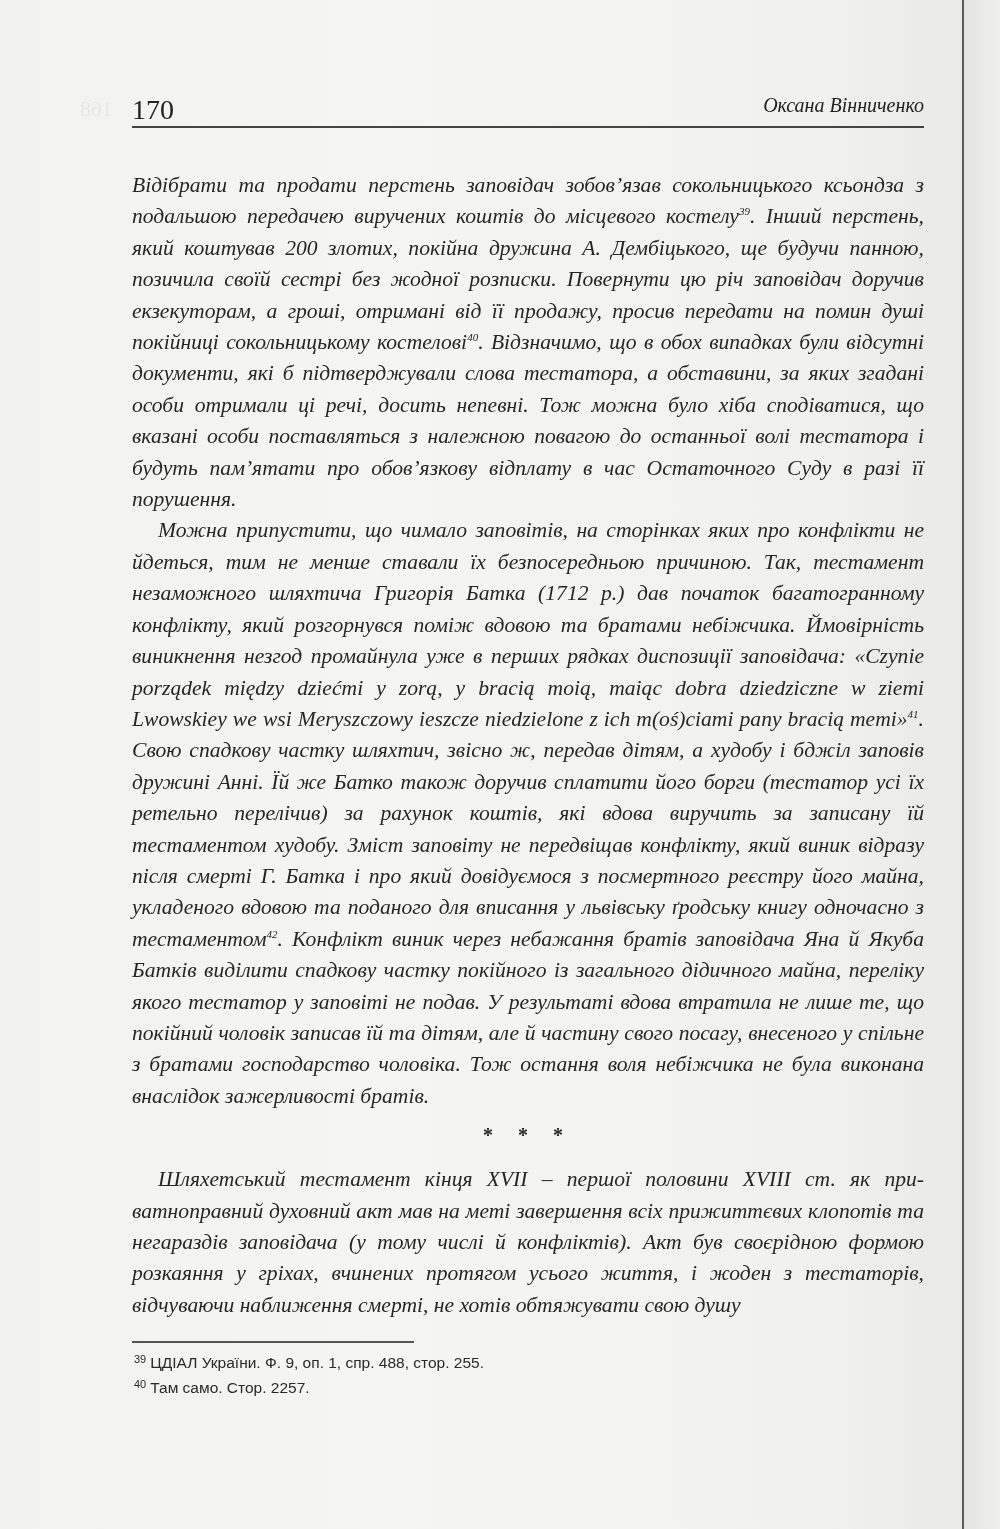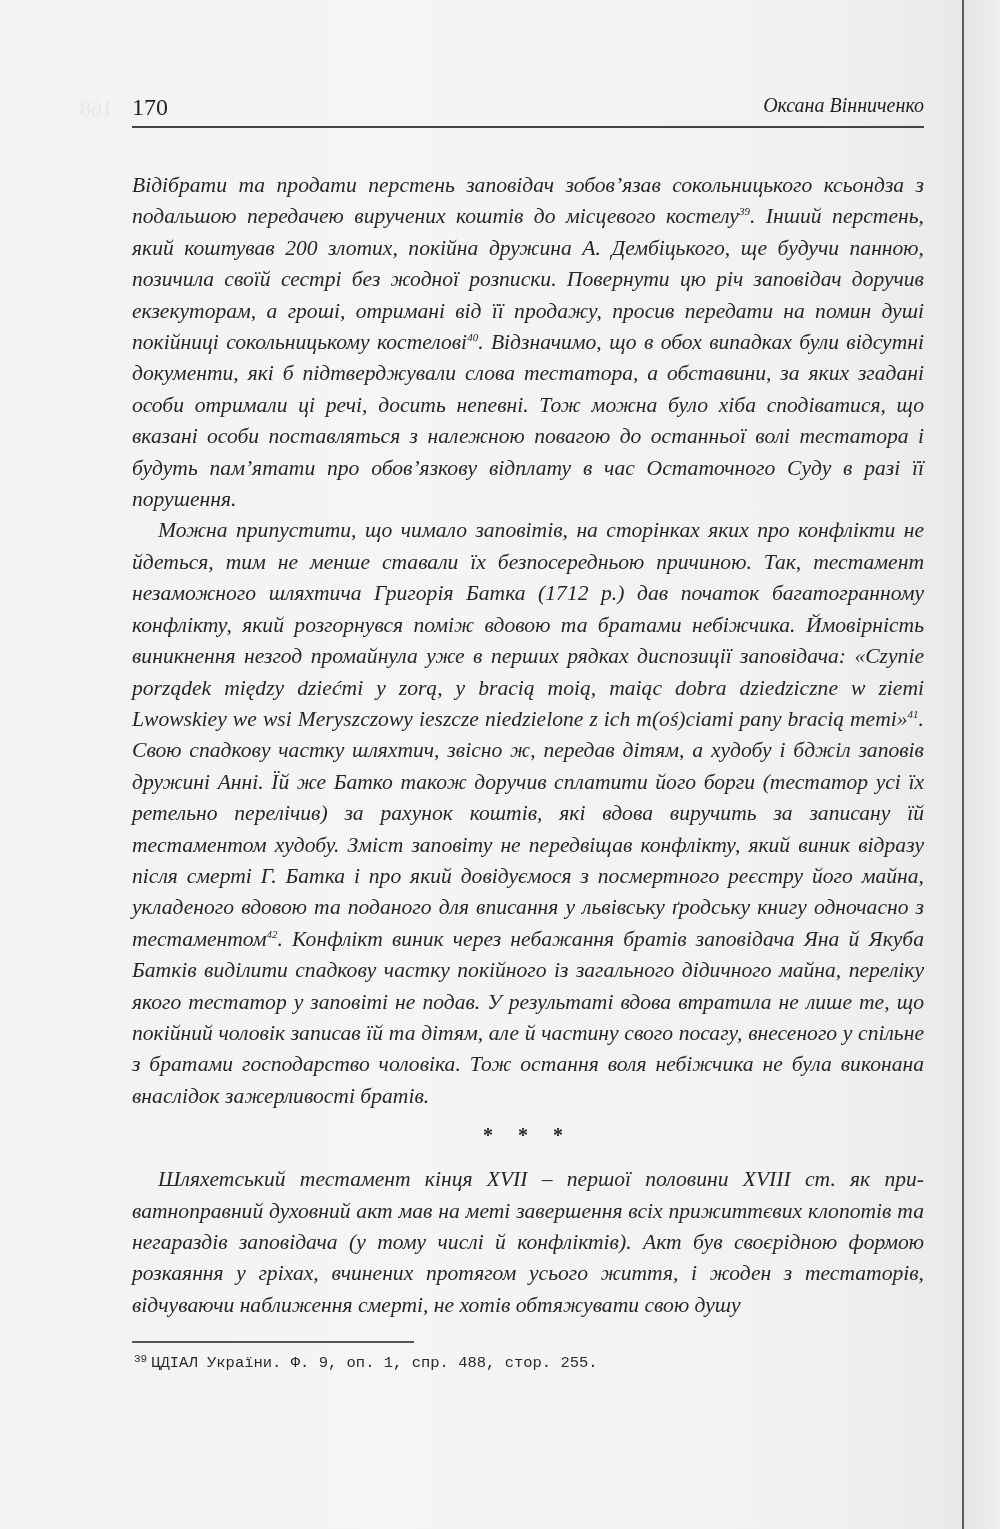--- a/index.html
+++ b/index.html
@@ -19,21 +19,21 @@
     background: #5a5a5a;
   }
   .next-page {
     position: absolute; left: 964px; top: 0; width: 36px; height: 1529px;
     background: linear-gradient(90deg, #e4e4e2 0%, #efefed 100%);
   }
   .header {
     position: absolute; left: 132px; top: 92px; width: 792px; height: 36px;
   }
   .page-number {
-    position: absolute; left: 0; top: 2px; font-size: 24px; color: #222;
+    position: absolute; left: 0; top: 2px; font-size: 28px; color: #222;
   }
   .running-head {
     position: absolute; right: 0; top: 2px; font-size: 20px; color: #222; font-style: italic;
   }
   .header-rule {
     position: absolute; left: 0; top: 34px; width: 792px; height: 2px;
     background: #444;
   }
   .body-text {
     position: absolute; left: 132px; top: 170px; width: 792px;
@@ -46,21 +46,21 @@
   .asterisks {
     text-align: center; letter-spacing: 10px; font-size: 20px;
     margin: 8px 0 14px 0; height: 30px; line-height: 30px; font-weight: bold;
   }
   .footnote-rule {
     position: absolute; left: 132px; top: 1341px; width: 282px; height: 1.5px;
     background: #555;
   }
   .footnotes {
     position: absolute; left: 134px; top: 1349px; width: 500px;
-    font-family: Liberation Mono, monospace;
+    font-family: Liberation Sans, sans-serif;
     font-size: 15.5px; line-height: 21.5px; color: #2a2a2a;
   }
   .footnote { white-space: nowrap; }
   .fn-num { font-size: 11px; vertical-align: 5px; margin-right: 4px; }
   .ghost {
     position: absolute; color: rgba(0,0,0,0.05); font-size: 22px;
     transform: scaleX(-1);
   }
 </style>
 </head>
@@ -80,16 +80,19 @@
     <p class="indent" id="p1"><span>Можна припустити, що чимало заповітів, на сторінках яких про конфлік­ти не йдеться, тим не менше ставали їх безпосередньою причиною. Так, теста­мент незаможного шляхтича Григорія Батка (1712 р.) дав початок багато­гранному конфлікту, який розгорнувся поміж вдовою та братами небіжчика. Ймовірність виникнення незгод промайнула уже в перших рядках диспозиції заповідача: «Czynie porządek między dziećmi y zorą, y bracią moią, maiąc dobra dziedziczne w ziemi Lwowskiey we wsi Meryszczowy ieszcze niedzielone z ich m(oś)ciami pany bracią memi»</span><sup>41</sup><span>. Свою спадкову частку шляхтич, звісно ж, передав дітям, а худобу і бджіл заповів дружині Анні. Їй же Батко також до­ручив сплатити його борги (тестатор усі їх ретельно перелічив) за рахунок коштів, які вдова виручить за записану їй тестаментом худобу. Зміст заповіту не передвіщав конфлікту, який виник відразу після смерті Г. Батка і про який довідуємося з посмертного реєстру його майна, укладеного вдовою та пода­ного для вписання у львівську ґродську книгу одночасно з тестаментом</span><sup>42</sup><span>. Конфлікт виник через небажання братів заповідача Яна й Якуба Батків виді­лити спадкову частку покійного із загального дідичного майна, переліку якого тестатор у заповіті не подав. У результаті вдова втратила не лише те, що покійний чоловік записав їй та дітям, але й частину свого посагу, внесеного у спільне з братами господарство чоловіка. Тож остання воля небіжчика не була виконана внаслідок зажерливості братів.</span></p>
     <div class="asterisks">* * *</div>
     <p class="indent" id="p2"><span>Шляхетський тестамент кінця XVII – першої половини XVIII ст. як при­ватноправний духовний акт мав на меті завершення всіх прижиттєвих кло­потів та негараздів заповідача (у тому числі й конфліктів). Акт був своєрід­ною формою розкаяння у гріхах, вчинених протягом усього життя, і жоден з тестаторів, відчуваючи наближення смерті, не хотів обтяжувати свою душу</span></p>
   </div>
 
   <div class="footnote-rule"></div>
   <div class="footnotes">
     <div class="footnote">
       <span class="fn-num">39</span><span>ЦДІАЛ України. Ф. 9, оп. 1, спр. 488, стор. 255.</span>
     </div>
+    <div class="footnote">
+      <span class="fn-num">40</span><span>Там само. Стор. 2257.</span>
+    </div>
   </div>
 </div>
 <div class="spine"></div>
 <div class="next-page"></div>
 
 </body></html>

